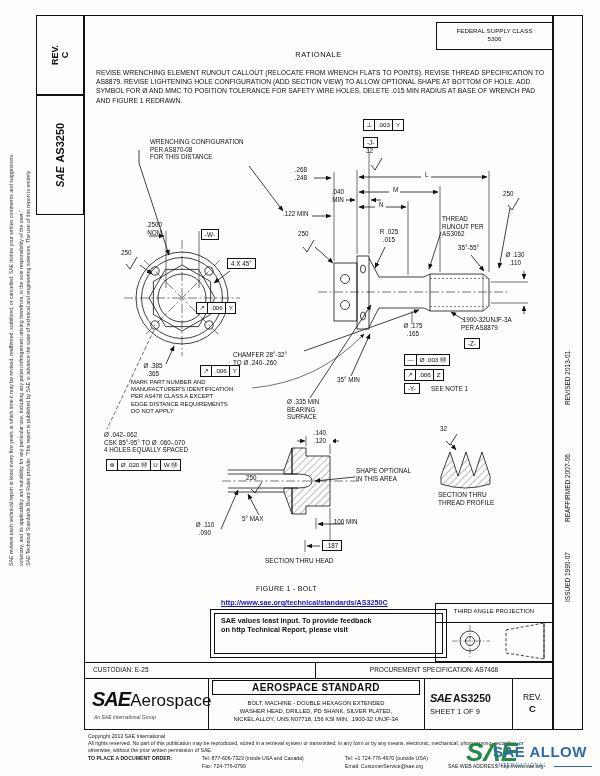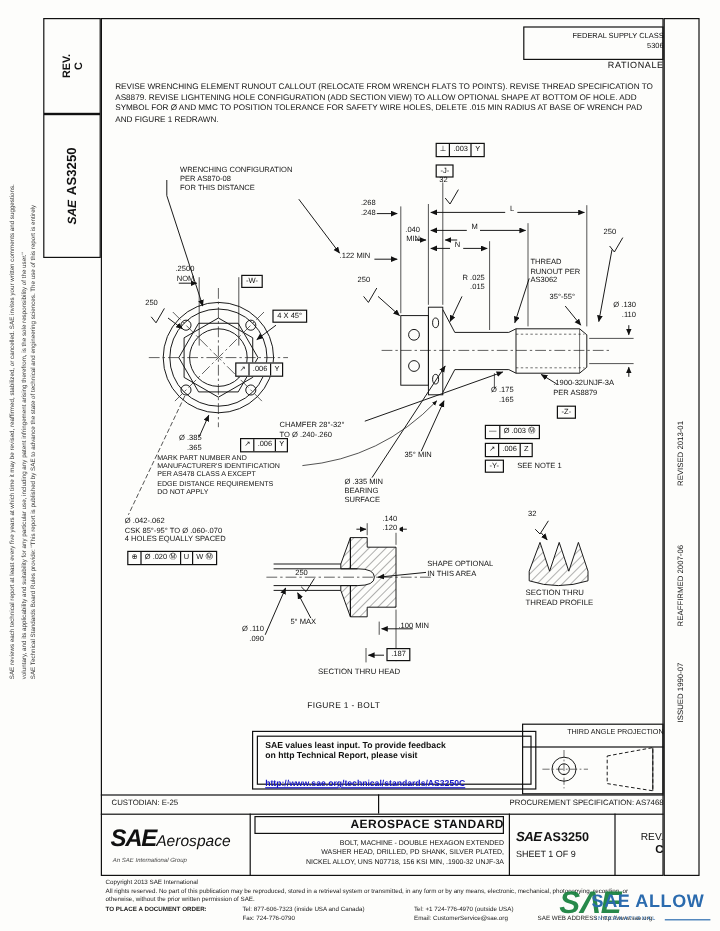--- a/index.html
+++ b/index.html
@@ -1,21 +1,21 @@
 <!DOCTYPE html>
 <html><head>
 <meta charset="utf-8">
 <style>
   *{margin:0;padding:0;box-sizing:border-box}
   html,body{background:#e8e8e8}
   #page{position:relative;width:600px;height:776px;background:#fdfdfb;font-family:"Liberation Sans",sans-serif;color:#111;overflow:hidden}
   svg{position:absolute;left:0;top:0}
   .lbl{position:absolute;font-size:6.3px;line-height:1.22;white-space:pre-line;color:#111}
   .sm{font-size:5.9px}
-  .ctr{text-align:right}
+  .ctr{text-align:center}
   .rt{text-align:right}
   .bg{background:#fdfdfb;padding:0 2px}
   .bx{position:absolute;border:1px solid #111;font-size:6.3px;line-height:1.5;padding:0 3px;background:#fdfdfb;white-space:nowrap}
   .fcf{position:absolute;display:inline-flex;border:1px solid #111;font-size:6.2px;line-height:1.55;background:#fdfdfb;white-space:nowrap}
   .fcf span{padding:0 2.5px;border-right:1px solid #111}
   .fcf span:last-child{border-right:0}
   .vt{position:absolute;transform:rotate(-90deg);transform-origin:0 0;white-space:nowrap}
   .frame{position:absolute;border:1.5px solid #111}
   .hline{position:absolute;border-top:1.1px solid #111}
   .vline{position:absolute;border-left:1.1px solid #111}
@@ -286,38 +286,38 @@
   <div class="lbl" style="left:265px;top:557px;font-size:6.5px">SECTION THRU HEAD</div>
   <div class="lbl" style="left:440px;top:425px">32</div>
   <div class="lbl" style="left:438px;top:491px;font-size:6.5px">SECTION THRU
 THREAD PROFILE</div>
   <div class="lbl" style="left:256px;top:585px;font-size:7px;letter-spacing:.3px">FIGURE 1 - BOLT</div>
 
   <div class="frame" style="left:210px;top:609px;width:237px;height:49px;border-width:1.8px"></div>
   <div class="frame" style="left:214px;top:613px;width:229px;height:41px;border-width:1px"></div>
   <div class="lbl" style="left:221px;top:617px;font-size:7.2px;font-weight:bold">SAE values least input. To provide feedback</div>
   <div class="lbl" style="left:221px;top:626px;font-size:7.2px;font-weight:bold">on http Technical Report, please visit</div>
-  <div class="lbl" style="left:221px;top:649px;font-size:7.2px;font-weight:bold;color:#1414c8;text-decoration:underline">http://www.sae.org/technical/standards/AS3250C</div>
+  <div class="lbl" style="left:221px;top:599px;font-size:7.2px;font-weight:bold;color:#1414c8;text-decoration:underline">http://www.sae.org/technical/standards/AS3250C</div>
 
   <div class="frame" style="left:435px;top:603px;width:118px;height:59px;border-width:1.2px"></div>
   <div class="hline" style="left:435px;top:622px;width:118px"></div>
   <div class="lbl ctr" style="left:435px;top:608px;width:118px;font-size:6px">THIRD ANGLE PROJECTION</div>
 
   <div class="hline" style="left:84px;top:662px;width:469px"></div>
   <div class="hline" style="left:84px;top:678px;width:469px"></div>
   <div class="vline" style="left:315px;top:662px;height:16px"></div>
   <div class="vline" style="left:208px;top:678px;height:52px"></div>
   <div class="vline" style="left:424px;top:678px;height:52px"></div>
   <div class="vline" style="left:512px;top:678px;height:52px"></div>
 
   <div class="tb" style="left:93px;top:666px">CUSTODIAN:  E-25</div>
   <div class="tb ctr" style="left:315px;top:666px;width:238px">PROCUREMENT SPECIFICATION:  AS7468</div>
 
   <div class="tb" style="left:92px;top:688px">
-    <span style="font-size:20px;font-weight:900;font-style:italic;letter-spacing:-1px">SAE</span><span style="font-size:13px;font-style:italic">Aerospace</span>
+    <span style="font-size:20px;font-weight:900;font-style:italic;letter-spacing:-1px">SAE</span><span style="font-size:17px;">Aerospace</span>
   </div>
   <div class="tb" style="left:94px;top:714px;font-size:5px;font-style:italic;color:#444">An SAE International Group</div>
 
   <div class="frame" style="left:212px;top:680px;width:208px;height:15px;border-width:1.2px"></div>
   <div class="lbl ctr" style="left:212px;top:682px;width:208px;font-size:10px;font-weight:bold;letter-spacing:.4px">AEROSPACE STANDARD</div>
   <div class="lbl ctr" style="left:212px;top:699px;width:208px;font-size:5.8px;line-height:1.4">BOLT, MACHINE - DOUBLE HEXAGON EXTENDED
 WASHER HEAD, DRILLED, PD SHANK, SILVER PLATED,
 NICKEL ALLOY, UNS N07718, 156 KSI MIN, .1900-32 UNJF-3A</div>
 
   <div class="tb" style="left:430px;top:692px">

